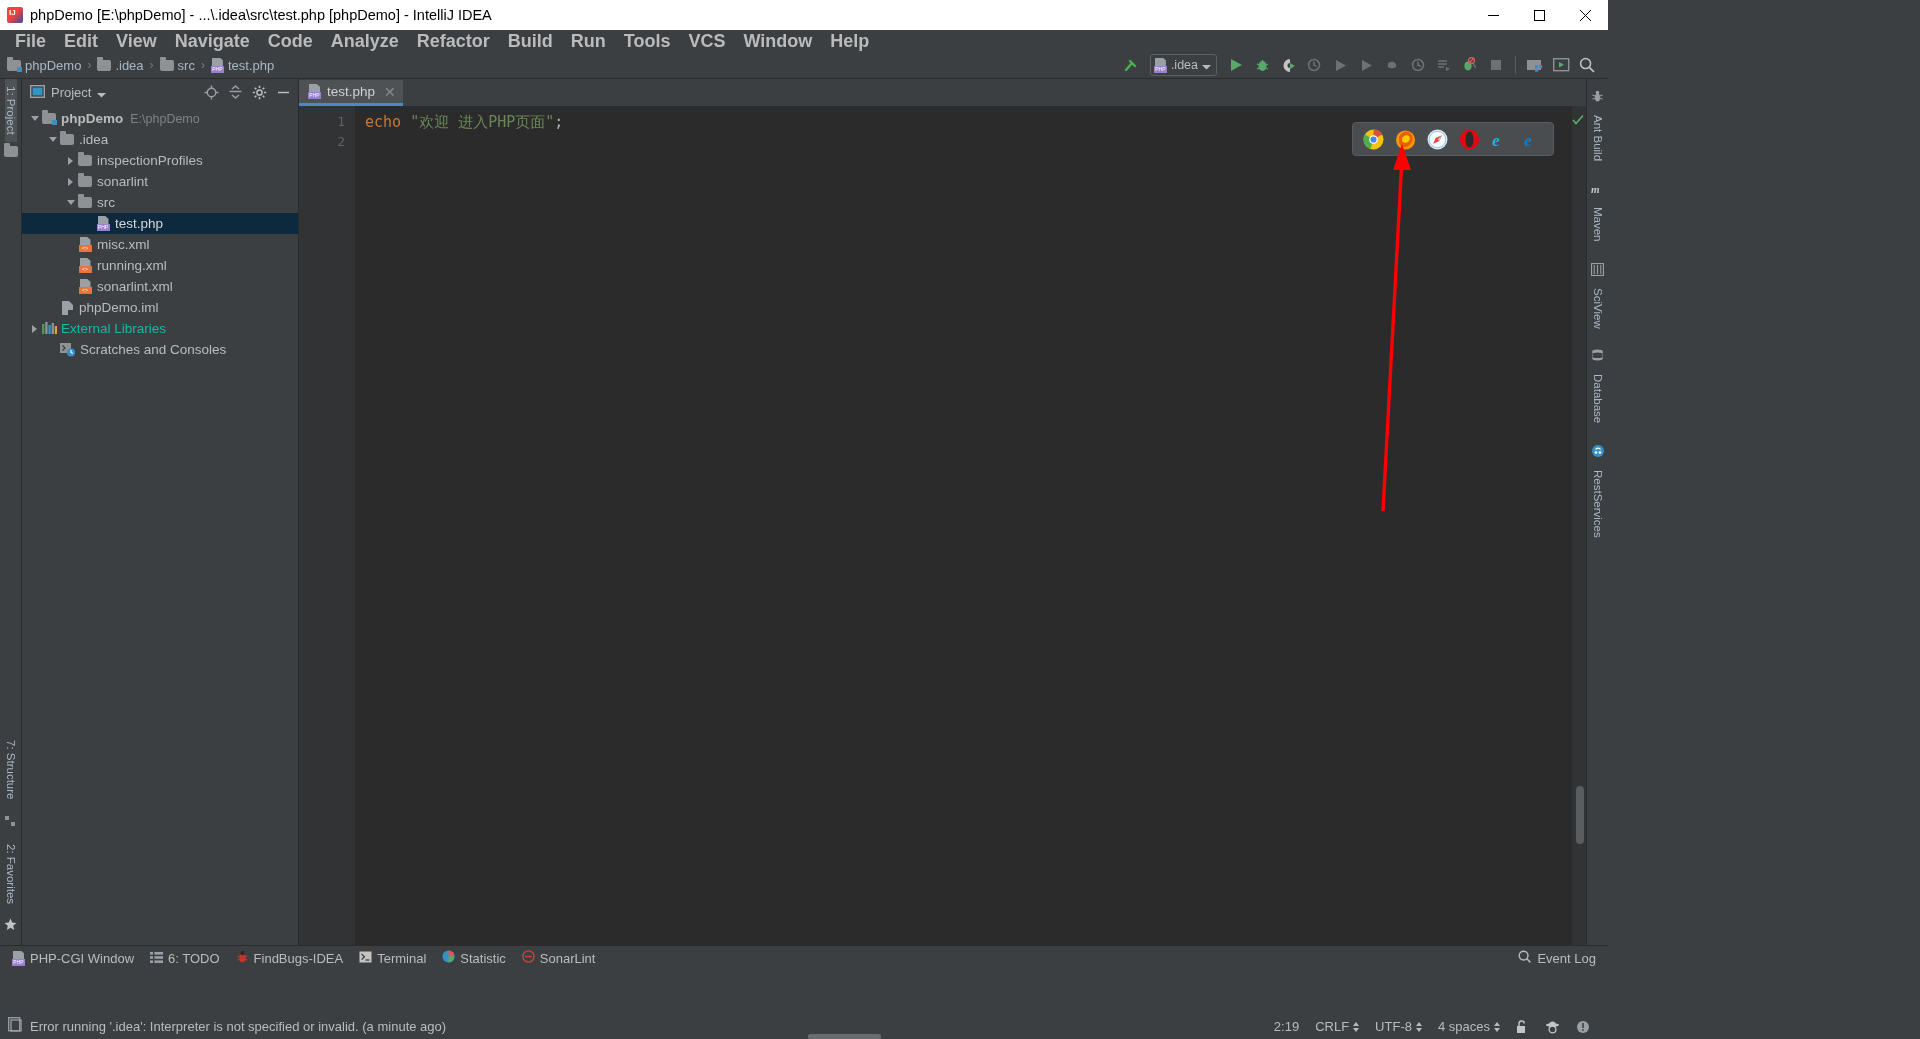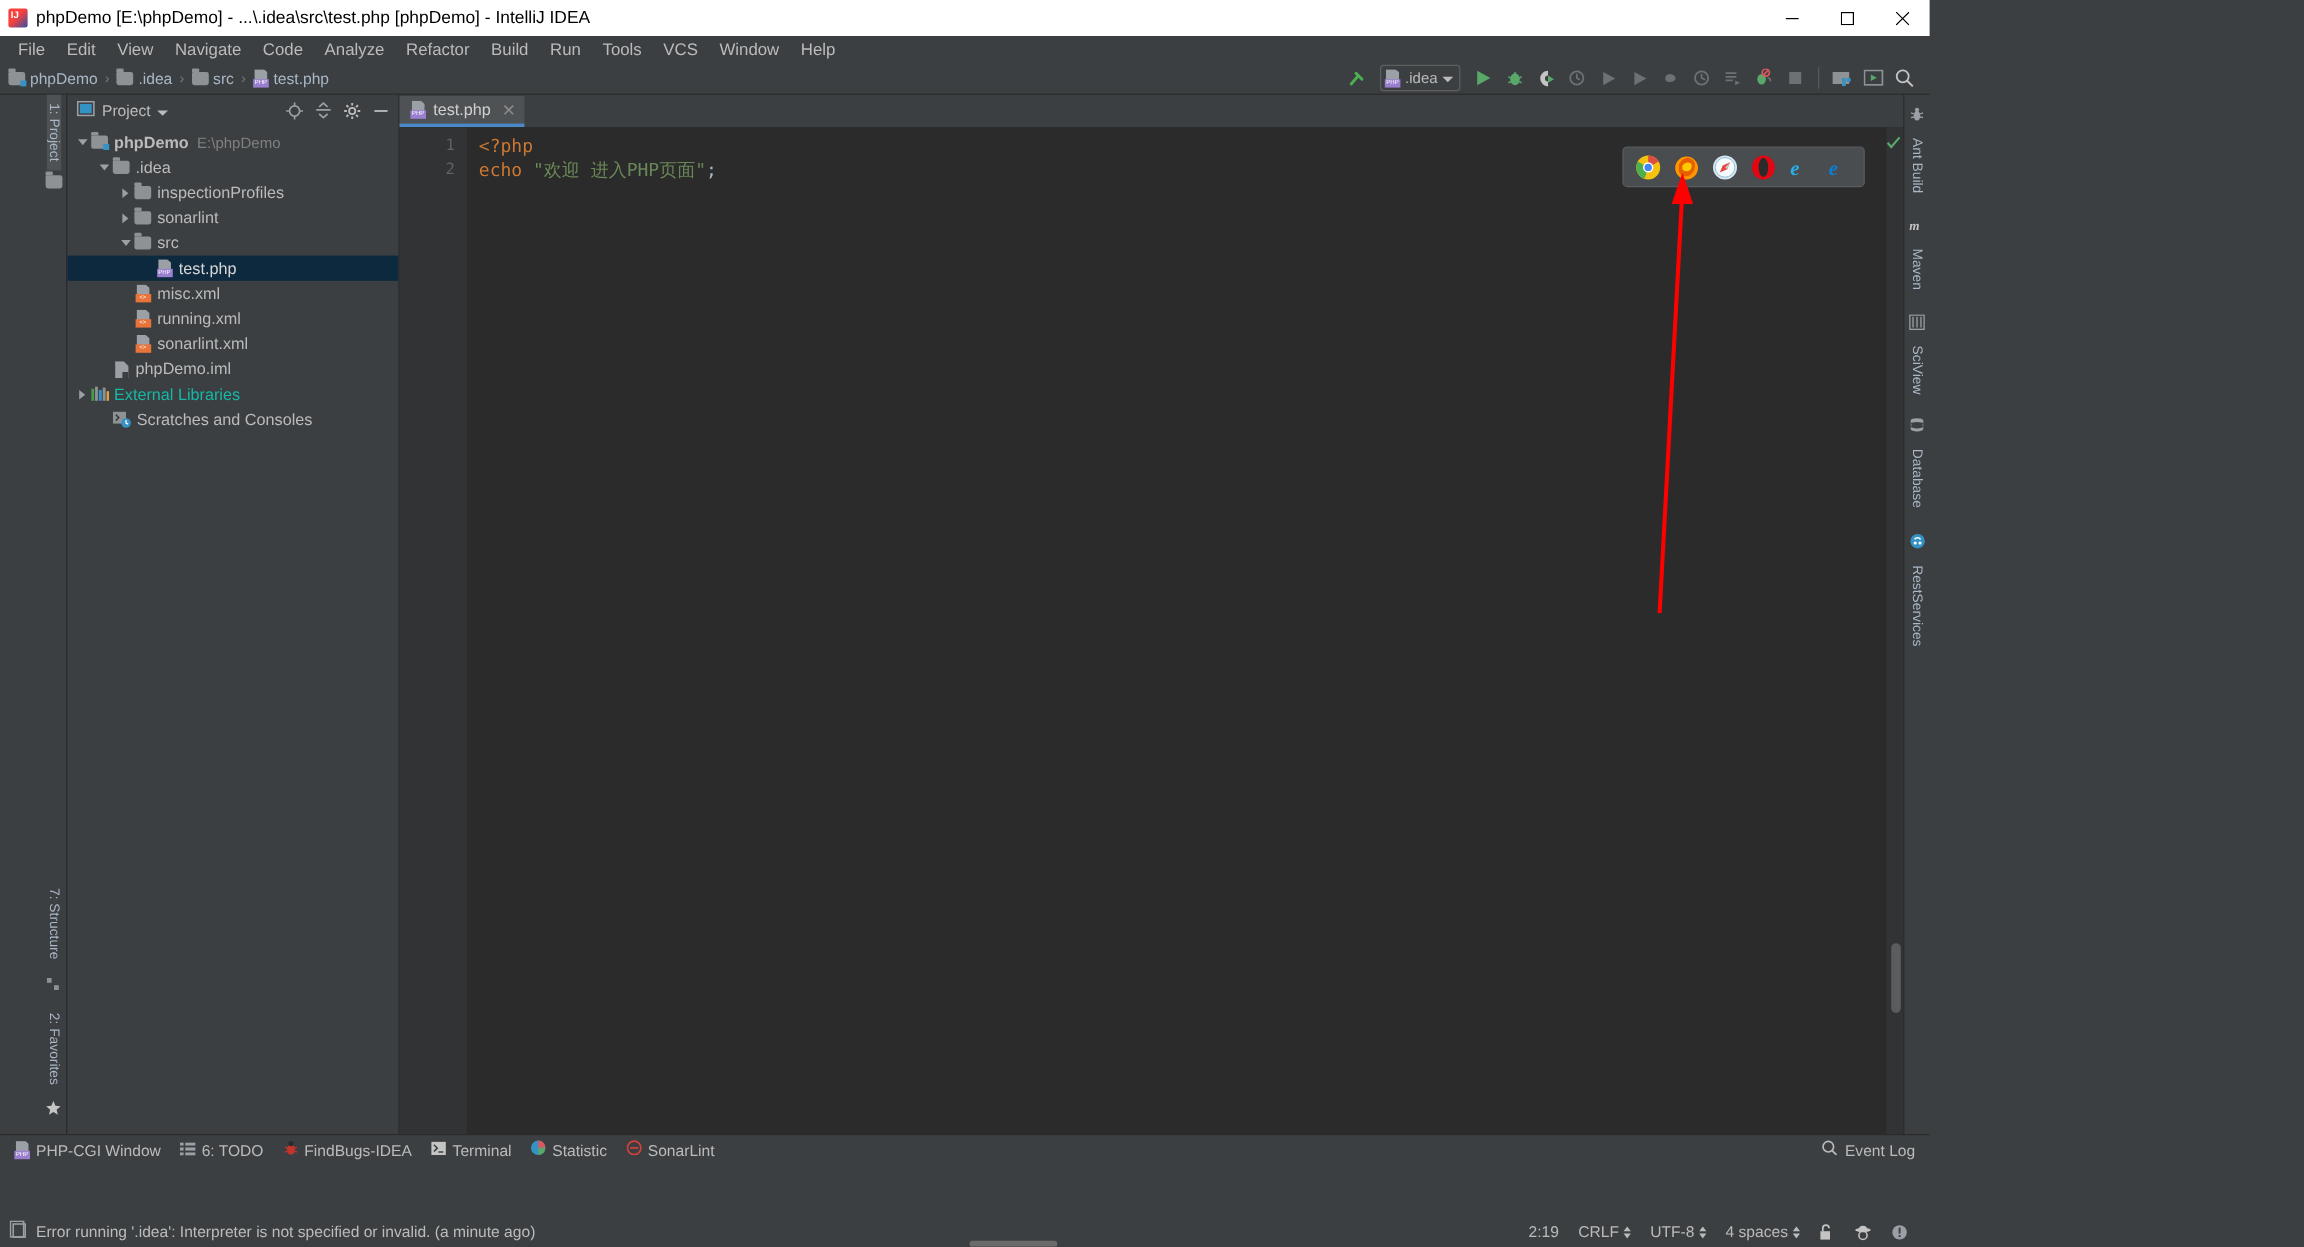--- a/index.html
+++ b/index.html
@@ -24,21 +24,21 @@
     font-size: 8px; font-weight: bold; font-family: "Liberation Sans", sans-serif; }
   .tb-title { font-size: 14.5px; color: #000; white-space: nowrap; }
   .tb-controls { position: absolute; right: 0; top: 0; height: 30px; display: flex; }
   .tb-btn { width: 46px; height: 30px; display: flex; align-items: center; justify-content: center;
     color: #000; font-size: 13px; }
   .tb-btn svg { display: block; }
 
   
   .menubar { height: 22px; background: #3c3f41; display: flex; align-items: center;
     flex: 0 0 22px; padding-left: 6px; }
-  .menu-item { font-size: 14px; color: #bbbbbb; padding: 2px 9px; white-space: nowrap; }
+  .menu-item { font-size: 18px; color: #bbbbbb; padding: 2px 9px; white-space: nowrap; font-weight: bold; }
 
   
   .navbar { height: 27px; background: #3c3f41; display: flex; align-items: center;
     flex: 0 0 27px; border-bottom: 1px solid #2b2b2b; position: relative; }
   .crumbs { display: flex; align-items: center; padding-left: 7px; }
   .crumb { display: flex; align-items: center; font-size: 13px; color: #a9b7c6; }
   .crumb .lbl { margin-left: 4px; }
   .crumb-sep { color: #7a7a7a; margin: 0 6px; font-size: 12px; }
 
   .navbar-right { margin-left: auto; display: flex; align-items: center; padding-right: 8px; gap: 0px; }
@@ -58,21 +58,21 @@
     clip-path: polygon(0 0, 70% 0, 100% 28%, 100% 100%, 0 100%); }
   .phpfile .php { position:absolute; left:0; bottom:0; width:13px; height:7px; background:#9a7fd0;
     color:#fff; font-size:5px; line-height:7px; text-align:center; font-family:"Liberation Sans",sans-serif; }
   .xmlfile { width: 13px; height: 15px; position: relative; }
   .xmlfile .pg { position:absolute; left:1px; top:0; width:11px; height:10px; background:#9aa0a6;
     clip-path: polygon(0 0, 70% 0, 100% 28%, 100% 100%, 0 100%); }
   .xmlfile .tag { position:absolute; left:0; bottom:0; width:13px; height:7px; background:#e8743b;
     color:#fff; font-size:5px; line-height:7px; text-align:center; }
 
   
-  .body { flex: 1 1 auto; display: flex; min-height: 0; background: #3c3f41; padding-left: 34px; }
+  .body { flex: 1 1 auto; display: flex; min-height: 0; background: #3c3f41; }
 
   
   .leftstrip { width: 22px; background: #3c3f41; border-right: 1px solid #2b2b2b;
     display: flex; flex-direction: column; flex: 0 0 22px; position: relative; }
   .vtab { writing-mode: vertical-rl; font-size: 11.5px; color: #a9b7c6; padding: 7px 0;
     display: flex; align-items: center; gap: 5px; }
   .vtab.active { background: #4e5254; }
   .ls-top { display: flex; flex-direction: column; align-items: center; }
   .ls-bottom { margin-top: auto; display: flex; flex-direction: column; align-items: center; }
 
@@ -551,21 +551,20 @@
           <span class="x">✕</span>
         </div>
       </div>
 
       <div class="editor">
         <div class="gutter">
           <div class="ln">1</div>
           <div class="ln">2</div>
         </div>
         <div class="code">
-          <div class="ln"><span class="tok-tag">&lt;?php</span></div>
           <div class="ln"><span class="tok-kw">echo</span><span class="tok-punc"> </span><span class="tok-str">"欢迎 进入PHP页面"</span><span class="tok-punc">;</span></div>
 
           <div class="browser-popup" style="left:calc(100% - 220px); top:16px;">
             <span class="bicon">
               <svg width="21" height="21" viewBox="0 0 21 21">
                   <circle cx="10.5" cy="10.5" r="10" fill="#f5c211"></circle>
                   <path d="M10.5 0.5 A10 10 0 0 1 19.2 5.6 L10.5 10.5 Z" fill="#dc4e41"></path>
                   <path d="M1.8 5.6 A10 10 0 0 0 7.5 20 L10.5 10.5 Z" fill="#4caf50"></path>
                   <path d="M19.2 5.6 A10 10 0 0 1 7.5 20 L10.5 10.5 Z" fill="#dc4e41" opacity="0"></path>
                   <circle cx="10.5" cy="10.5" r="4.3" fill="#fff"></circle>

